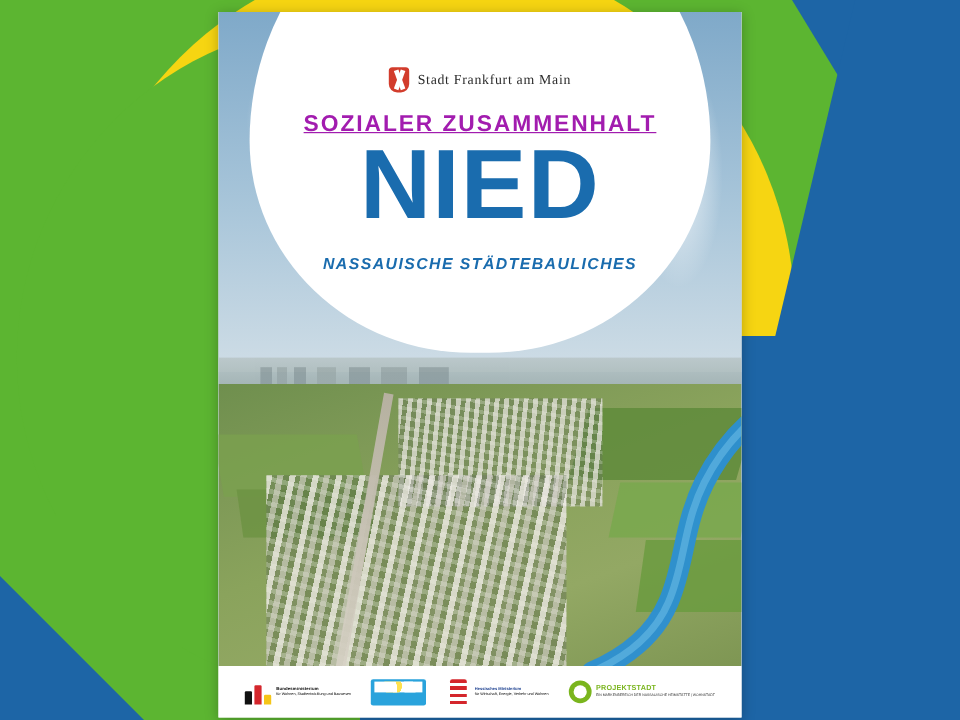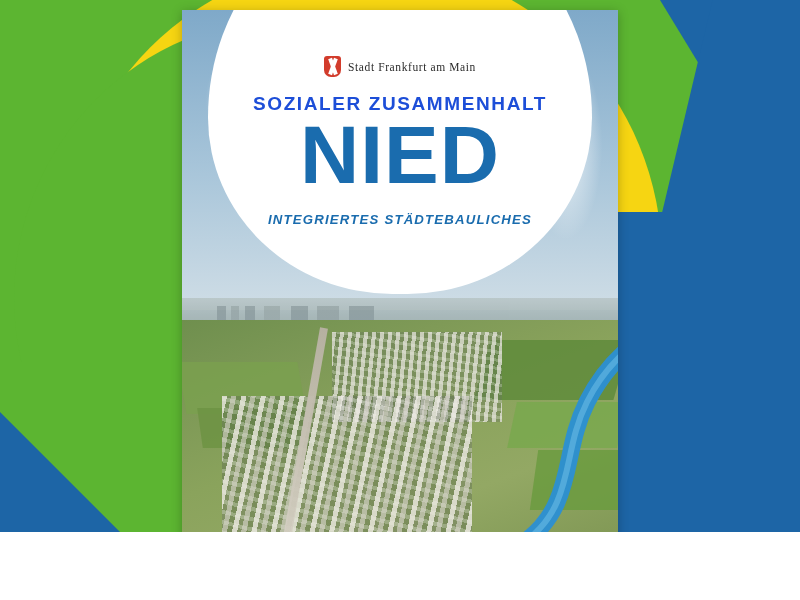--- a/index.html
+++ b/index.html
@@ -3,21 +3,21 @@
 <meta charset="utf-8">
 <style>
   * { box-sizing: border-box; margin: 0; padding: 0; }
   html, body {
     width: 800px; height: 600px;
     overflow: hidden;
     font-family: "Liberation Sans", sans-serif;
   }
   #stage {
     position: relative;
-    width: 800px; height: 532px;
+    width: 800px; height: 600px;
     background: #1d65a6;
     overflow: hidden;
   }
   
   .bg-green-left {
     position: absolute; left: 0; top: 0;
     width: 300px; height: 600px;
     background: #5cb531;
   }
   .bg-green-top {
@@ -210,22 +210,23 @@
     font-family: "Liberation Serif", serif;
     font-size: 11.5px;
     letter-spacing: .6px;
     color: #2b2b2b;
     white-space: nowrap;
   }
   .kicker {
     font-size: 19px;
     font-weight: bold;
     letter-spacing: 1.6px;
-    color: #1d4ed8;
+    color: #a21caf;
     text-align: left;
+    text-decoration: underline;
   }
   .title {
     font-size: 82px;
     line-height: .92;
     font-weight: bold;
     letter-spacing: 1px;
     color: #1a6cae;
     margin-top: 2px;
   }
   .subtitle {
@@ -349,21 +350,21 @@
 
       <div class="disc">
         <div class="disc-inner">
           <div class="crest">
             <span class="crest-shield"></span>
             <span class="crest-text">Stadt Frankfurt am Main</span>
           </div>
           <div class="kicker">SOZIALER ZUSAMMENHALT</div>
           <div class="title">NIED</div>
           <div class="subtitle">
-            <div>INTEGRIERTES STÄDTEBAULICHES</div>
+            <div>NASSAUISCHE STÄDTEBAULICHES</div>
           </div>
         </div>
       </div>
     </div>
 
     <div class="logobar">
 
       <div class="logo">
         <span class="mark m-bmwsb">
           <i></i>

